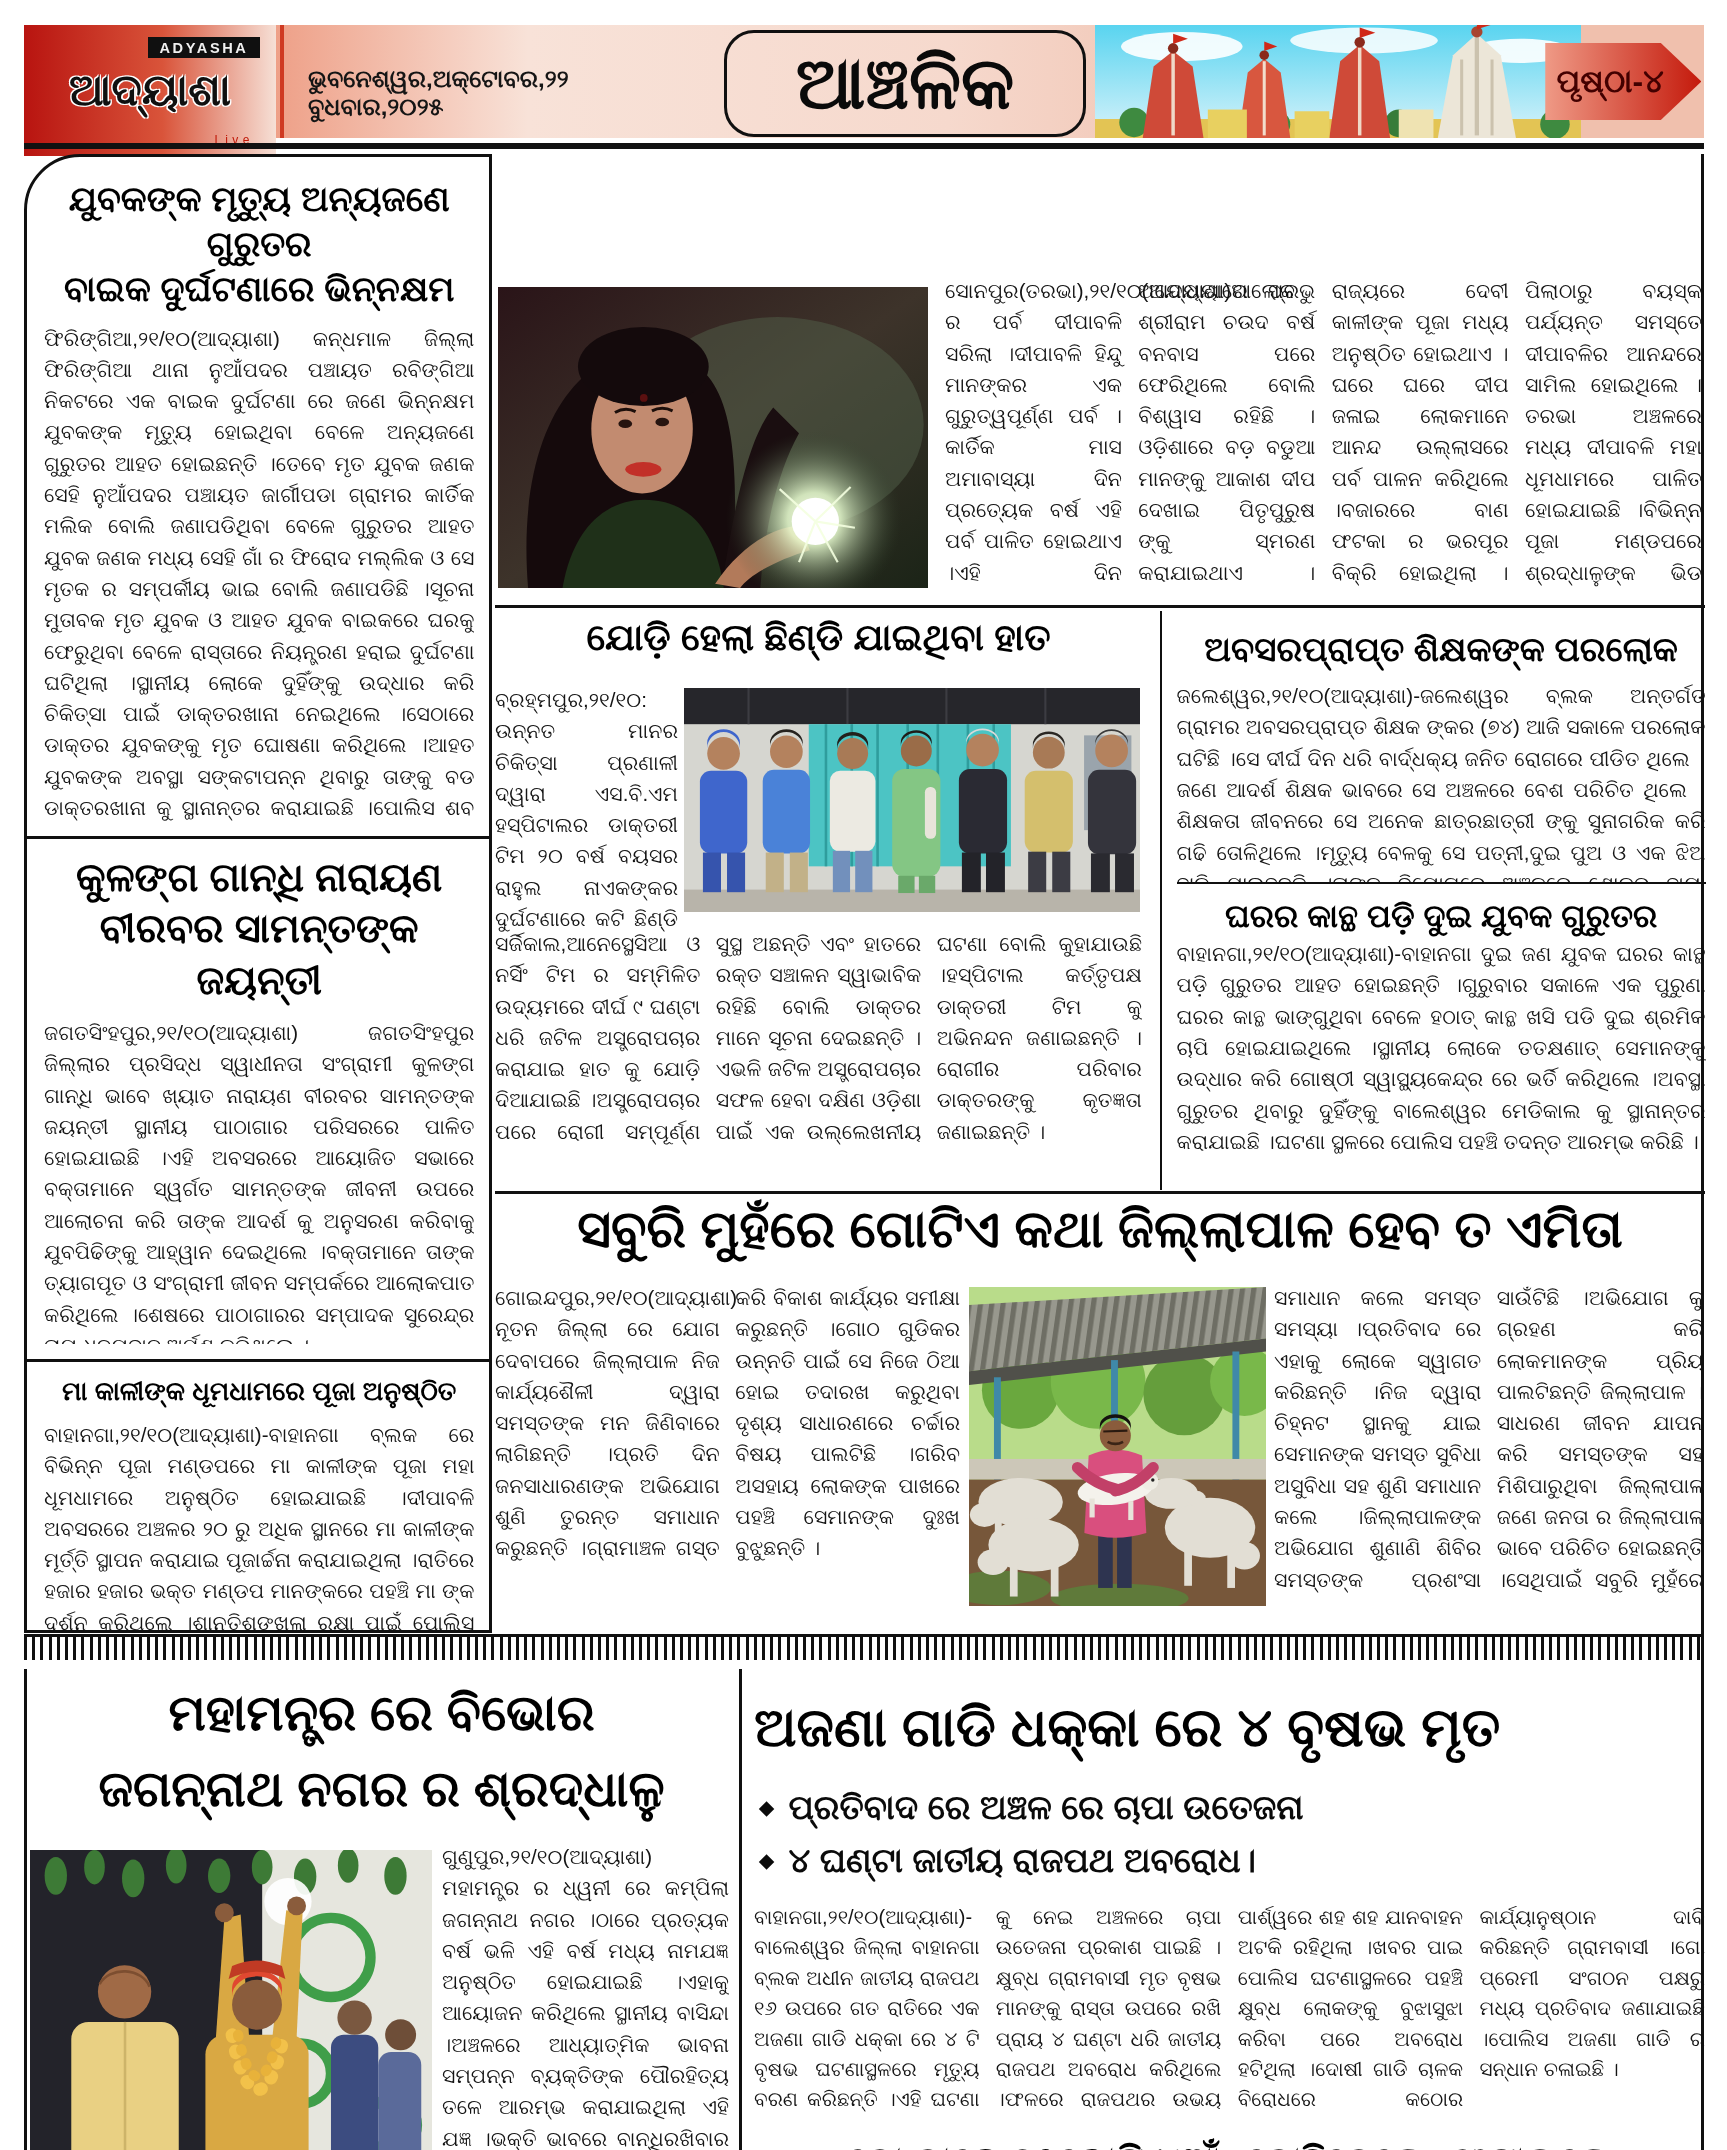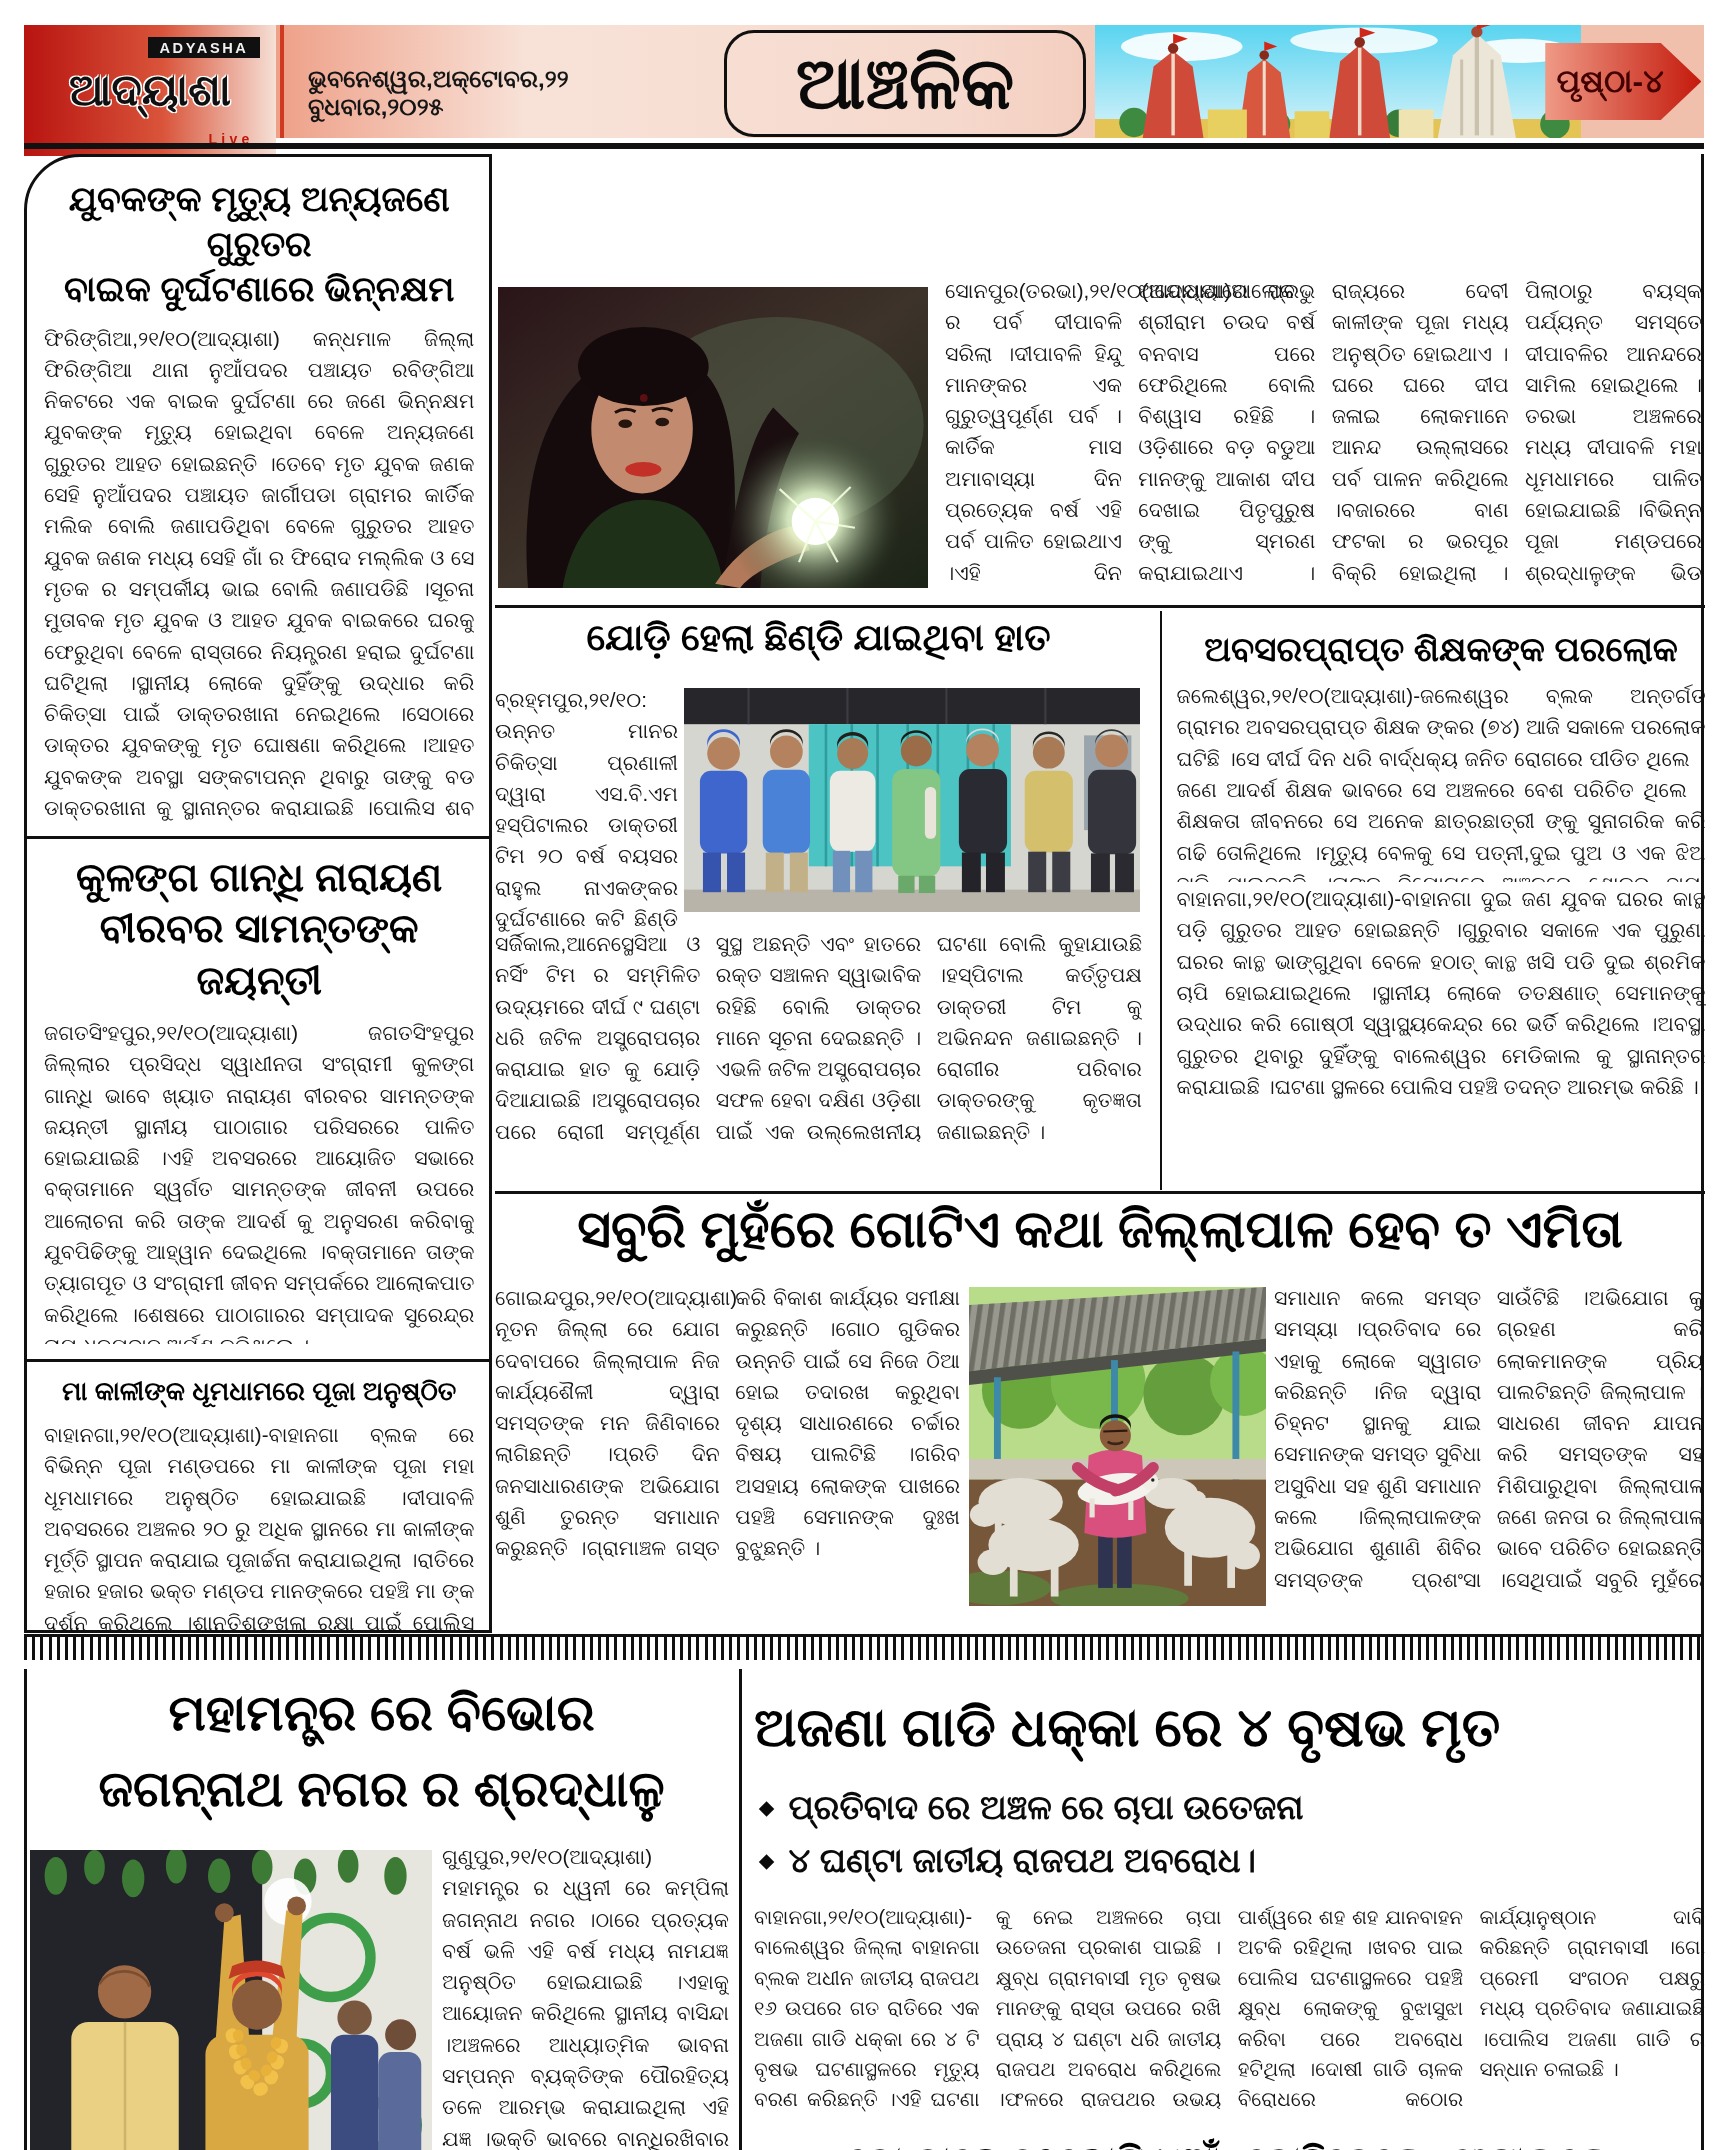--- a/index.html
+++ b/index.html
@@ -6,21 +6,21 @@
   body{width:1727px;height:2667px;position:relative;font-family:"Liberation Sans",sans-serif;color:#111;}
   #page{position:absolute;inset:0;background:#fff;overflow:hidden;}
   .hline{position:absolute;background:#111;height:3px;}
   
   .masthead{position:absolute;left:24px;top:25px;width:1680px;height:113px;
     background:linear-gradient(90deg,#c21d12 0%,#eb8a6d 10%,#f8e2d8 30%,#f6d9cd 55%,#f3cdbe 64%,#f0c0ad 70%);}
   .logo-box{position:absolute;left:0;top:0;width:252px;height:131px;
     background:linear-gradient(90deg,#b81410 0%,#d9543a 55%,#f6e0d6 100%);display:flex;align-items:center;justify-content:center;}
   .logo-odia{font-size:44px;font-weight:900;color:#101010;text-shadow:1.3px 1.3px 0 #fff,-1.3px -1.3px 0 #fff,1.3px -1.3px 0 #fff,-1.3px 1.3px 0 #fff;}
   .logo-eng{position:absolute;right:16.3px;top:12px;background:#101010;color:#f0f0f0;font-size:14.6px;font-weight:bold;padding:2.6px 11.2px;letter-spacing:2.6px;}
-  .logo-live{position:absolute;right:22.4px;bottom:9.5px;color:#c01808;font-size:14px;font-weight:bold;letter-spacing:4.3px;}
+  .logo-live{position:absolute;right:22.4px;bottom:9.5px;color:#c01808;font-size:12px;font-weight:normal;letter-spacing:4.3px;}
   .mast-divider{position:absolute;left:256px;top:0;width:4.3px;height:113px;background:#cf3a22;}
   .mast-date{position:absolute;left:284px;top:0;height:135px;width:400px;display:flex;align-items:center;font-size:24px;font-weight:bold;color:#151515;}
   .section-pill{position:absolute;left:700px;top:5.2px;width:356px;height:101px;border:3px solid #101010;border-radius:30px;
     display:flex;align-items:center;justify-content:center;font-size:72px;font-weight:900;color:#0a0a0a;}
   .temple-wrap{position:absolute;left:1071px;top:0;width:486px;height:113px;}
   .page-arrow{position:absolute;right:2.6px;top:18px;width:145px;height:77px;
     clip-path:polygon(0 0,74% 0,100% 50%,74% 100%,0 100%);
     background:linear-gradient(90deg,#ef9a86,#c41a0c);display:flex;align-items:center;padding-left:11.2px;
     font-size:32px;font-weight:900;color:#430000;}
   
@@ -267,20 +267,21 @@
             <rect x="946" y="384" width="44" height="90" fill="#2a2a30"></rect>
               <rect x="1002" y="384" width="44" height="90" fill="#2a2a30"></rect>
           </g>
         </svg>
       </div>
       <div class="boxA-below bodytext cols3">ସର୍ଜିକାଲ,ଆନେସ୍ଥେସିଆ ଓ ନର୍ସିଂ ଟିମ ର ସମ୍ମିଳିତ ଉଦ୍ୟମରେ ଦୀର୍ଘ ୯ ଘଣ୍ଟା ଧରି ଜଟିଳ ଅସ୍ତ୍ରୋପଚାର କରାଯାଇ ହାତ କୁ ଯୋଡ଼ି ଦିଆଯାଇଛି ।ଅସ୍ତ୍ରୋପଚାର ପରେ ରୋଗୀ ସମ୍ପୂର୍ଣ୍ଣ ସୁସ୍ଥ ଅଛନ୍ତି ଏବଂ ହାତରେ ରକ୍ତ ସଞ୍ଚାଳନ ସ୍ୱାଭାବିକ ରହିଛି ବୋଲି ଡାକ୍ତର ମାନେ ସୂଚନା ଦେଇଛନ୍ତି ।ଏଭଳି ଜଟିଳ ଅସ୍ତ୍ରୋପଚାର ସଫଳ ହେବା ଦକ୍ଷିଣ ଓଡ଼ିଶା ପାଇଁ ଏକ ଉଲ୍ଲେଖନୀୟ ଘଟଣା ବୋଲି କୁହାଯାଉଛି ।ହସ୍ପିଟାଲ କର୍ତ୍ତୃପକ୍ଷ ଡାକ୍ତରୀ ଟିମ କୁ ଅଭିନନ୍ଦନ ଜଣାଇଛନ୍ତି ।ରୋଗୀର ପରିବାର ଡାକ୍ତରଙ୍କୁ କୃତଜ୍ଞତା ଜଣାଇଛନ୍ତି ।</div>
     </div>
     <div class="boxB">
       <div class="headline b1">ଅବସରପ୍ରାପ୍ତ ଶିକ୍ଷକଙ୍କ ପରଲୋକ</div>
       <div class="bodytext teacher">ଜଲେଶ୍ୱର,୨୧/୧୦(ଆଦ୍ୟାଶା)-ଜଲେଶ୍ୱର ବ୍ଲକ ଅନ୍ତର୍ଗତ ଗ୍ରାମର ଅବସରପ୍ରାପ୍ତ ଶିକ୍ଷକ ଙ୍କର (୭୪) ଆଜି ସକାଳେ ପରଲୋକ ଘଟିଛି ।ସେ ଦୀର୍ଘ ଦିନ ଧରି ବାର୍ଦ୍ଧକ୍ୟ ଜନିତ ରୋଗରେ ପୀଡିତ ଥିଲେ ।ଜଣେ ଆଦର୍ଶ ଶିକ୍ଷକ ଭାବରେ ସେ ଅଞ୍ଚଳରେ ବେଶ ପରିଚିତ ଥିଲେ ।ଶିକ୍ଷକତା ଜୀବନରେ ସେ ଅନେକ ଛାତ୍ରଛାତ୍ରୀ ଙ୍କୁ ସୁନାଗରିକ କରି ଗଢି ତୋଳିଥିଲେ ।ମୃତ୍ୟୁ ବେଳକୁ ସେ ପତ୍ନୀ,ଦୁଇ ପୁଅ ଓ ଏକ ଝିଅ ଛାଡି ଯାଇଛନ୍ତି ।ତାଙ୍କ ବିୟୋଗରେ ଅଞ୍ଚଳରେ ଶୋକର ଛାୟା ଖେଳିଯାଇଛି ।ବିଭିନ୍ନ ଅନୁଷ୍ଠାନ ପକ୍ଷରୁ ଶୋକ ପ୍ରକାଶ କରାଯାଇଛି ।</div>
+      <div class="headline b2">ଘରର କାନ୍ଥ ପଡ଼ି ଦୁଇ ଯୁବକ ଗୁରୁତର</div>
       <div class="bodytext wall">ବାହାନଗା,୨୧/୧୦(ଆଦ୍ୟାଶା)-ବାହାନଗା ଦୁଇ ଜଣ ଯୁବକ ଘରର କାନ୍ଥ ପଡ଼ି ଗୁରୁତର ଆହତ ହୋଇଛନ୍ତି ।ଗୁରୁବାର ସକାଳେ ଏକ ପୁରୁଣା ଘରର କାନ୍ଥ ଭାଙ୍ଗୁଥିବା ବେଳେ ହଠାତ୍ କାନ୍ଥ ଖସି ପଡି ଦୁଇ ଶ୍ରମିକ ଚାପି ହୋଇଯାଇଥିଲେ ।ସ୍ଥାନୀୟ ଲୋକେ ତତକ୍ଷଣାତ୍ ସେମାନଙ୍କୁ ଉଦ୍ଧାର କରି ଗୋଷ୍ଠୀ ସ୍ୱାସ୍ଥ୍ୟକେନ୍ଦ୍ର ରେ ଭର୍ତି କରିଥିଲେ ।ଅବସ୍ଥା ଗୁରୁତର ଥିବାରୁ ଦୁହିଁଙ୍କୁ ବାଲେଶ୍ୱର ମେଡିକାଲ କୁ ସ୍ଥାନାନ୍ତର କରାଯାଇଛି ।ଘଟଣା ସ୍ଥଳରେ ପୋଲିସ ପହଞ୍ଚି ତଦନ୍ତ ଆରମ୍ଭ କରିଛି ।</div>
     </div>
   </div>
   <div class="hline" style="left:495px;top:1191px;width:1210px;"></div>
 
   <div class="collector">
     <div class="headline">ସବୁରି ମୁହଁରେ ଗୋଟିଏ କଥା ଜିଲ୍ଲାପାଳ ହେବ ତ ଏମିତା</div>
     <div class="coll-left bodytext cols2">ଗୋଇନ୍ଦପୁର,୨୧/୧୦(ଆଦ୍ୟାଶା) ନୂତନ ଜିଲ୍ଲା ରେ ଯୋଗ ଦେବାପରେ ଜିଲ୍ଲାପାଳ ନିଜ କାର୍ଯ୍ୟଶୈଳୀ ଦ୍ୱାରା ସମସ୍ତଙ୍କ ମନ ଜିଣିବାରେ ଲାଗିଛନ୍ତି ।ପ୍ରତି ଦିନ ଜନସାଧାରଣଙ୍କ ଅଭିଯୋଗ ଶୁଣି ତୁରନ୍ତ ସମାଧାନ କରୁଛନ୍ତି ।ଗ୍ରାମାଞ୍ଚଳ ଗସ୍ତ କରି ବିକାଶ କାର୍ଯ୍ୟର ସମୀକ୍ଷା କରୁଛନ୍ତି ।ଗୋଠ ଗୁଡିକର ଉନ୍ନତି ପାଇଁ ସେ ନିଜେ ଠିଆ ହୋଇ ତଦାରଖ କରୁଥିବା ଦୃଶ୍ୟ ସାଧାରଣରେ ଚର୍ଚ୍ଚାର ବିଷୟ ପାଲଟିଛି ।ଗରିବ ଅସହାୟ ଲୋକଙ୍କ ପାଖରେ ପହଞ୍ଚି ସେମାନଙ୍କ ଦୁଃଖ ବୁଝୁଛନ୍ତି ।</div>
     <div class="photo3">
       <svg viewBox="0 0 690 742" width="297" height="319" preserveAspectRatio="none">

